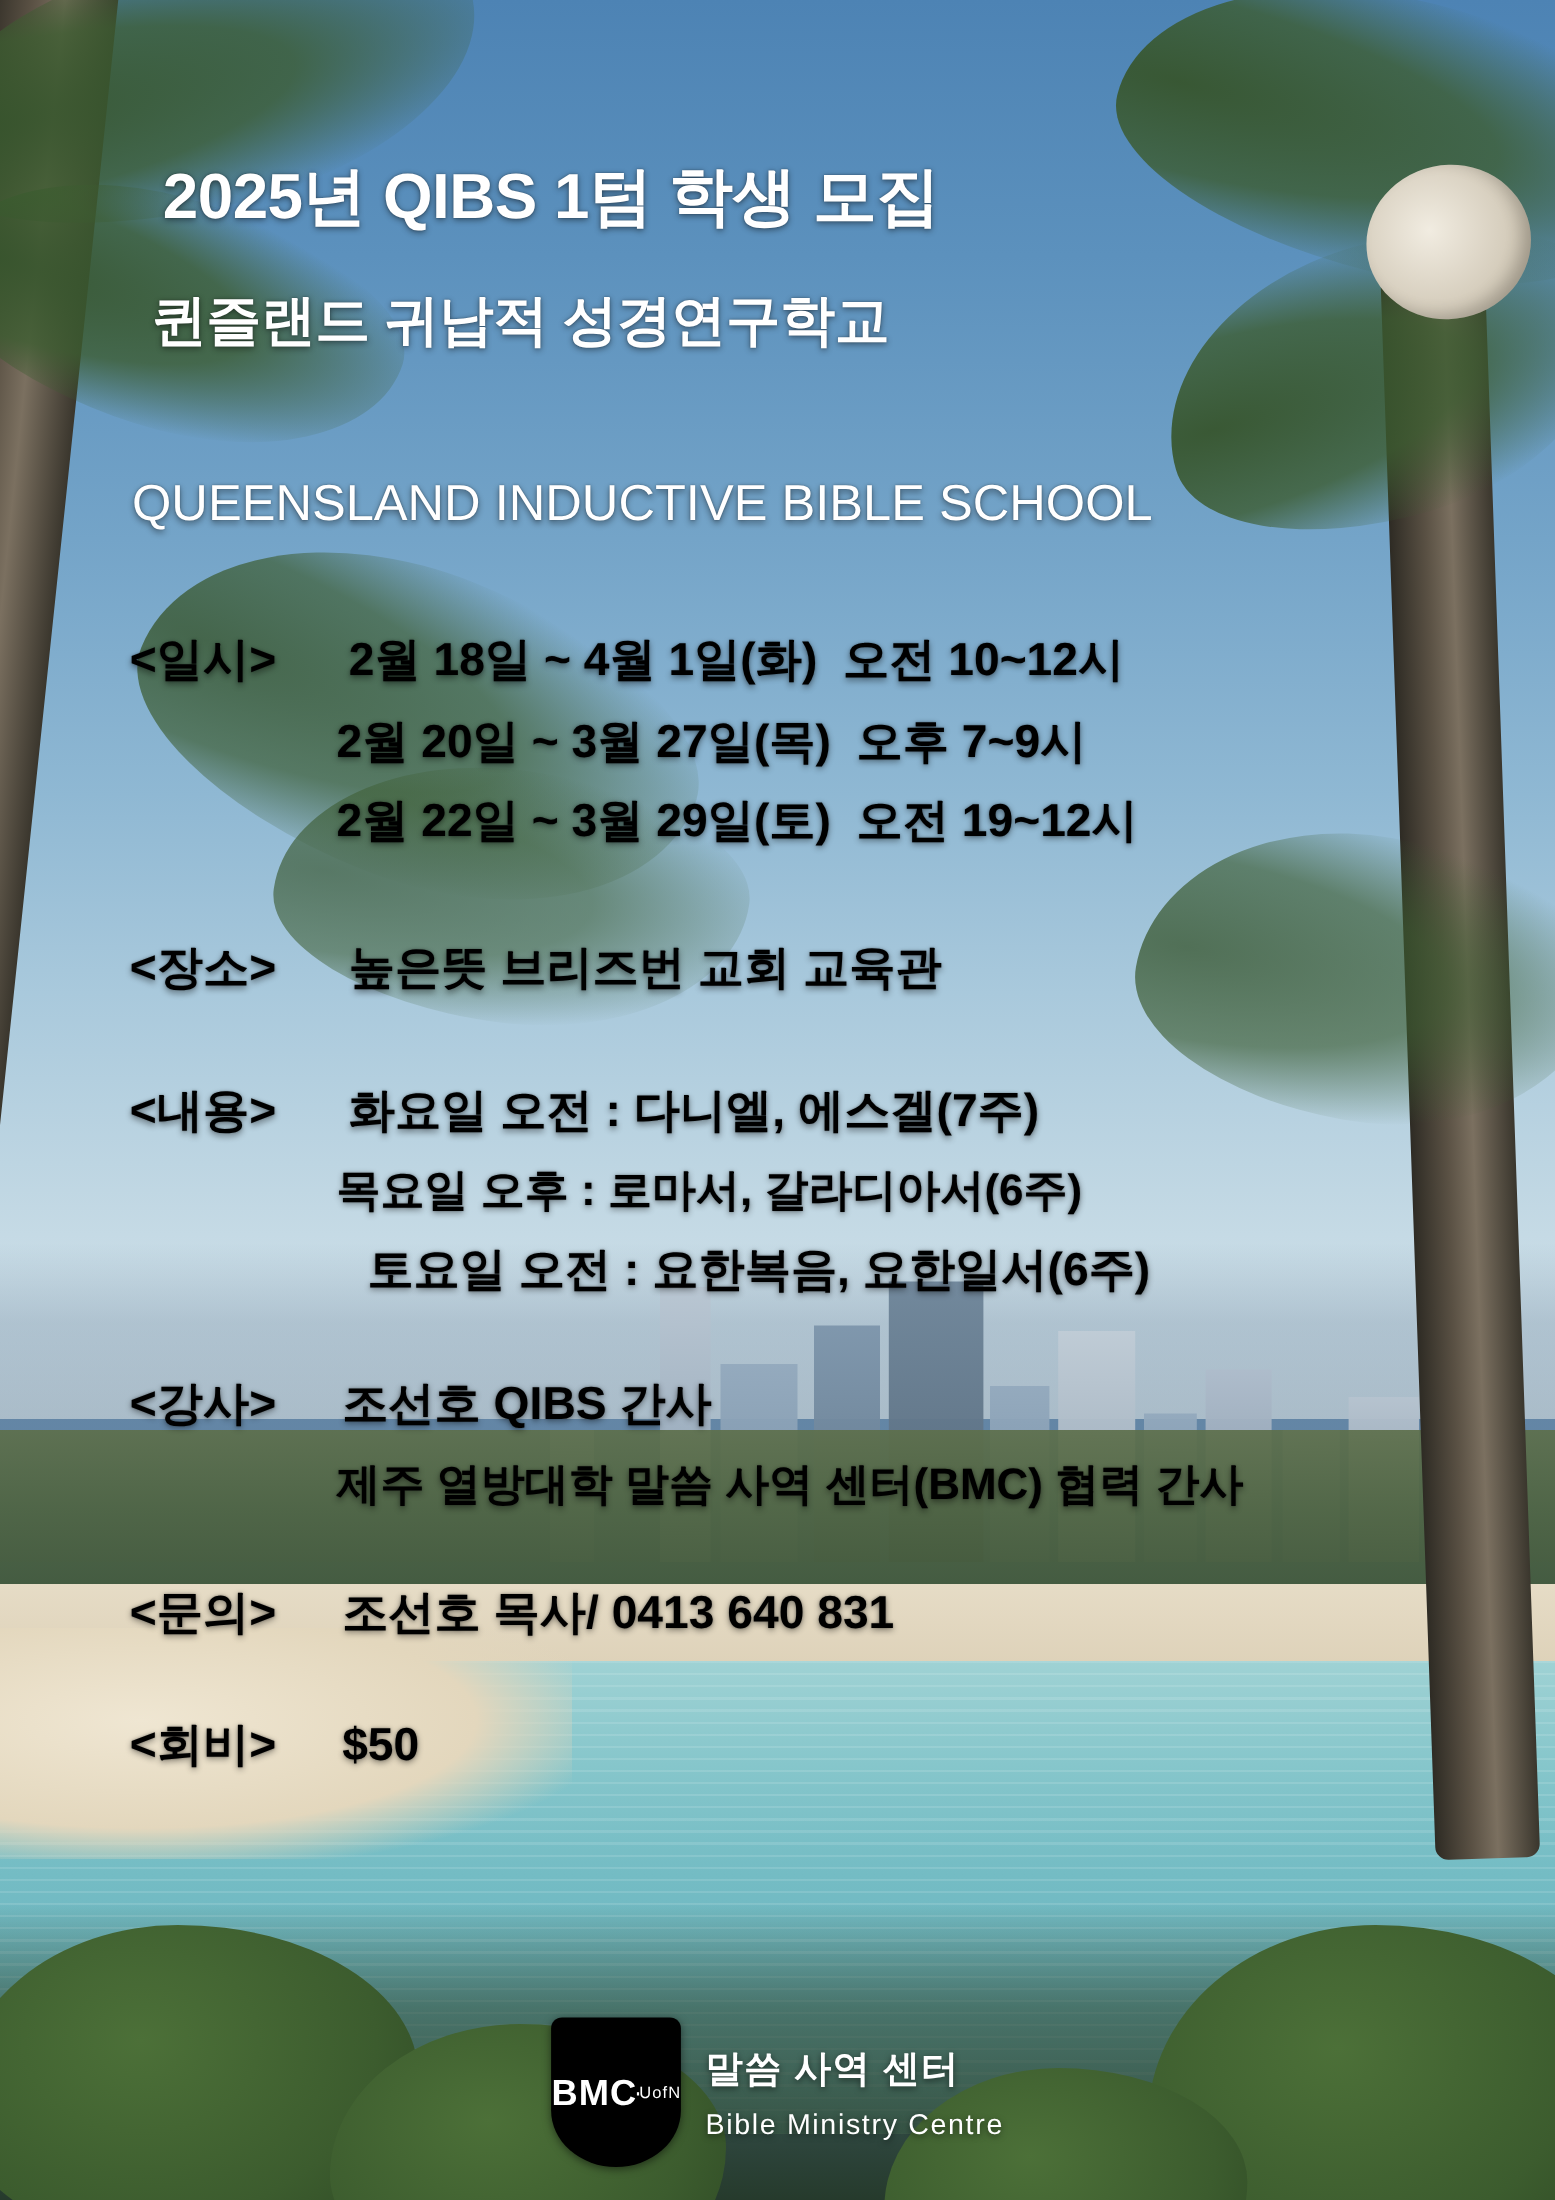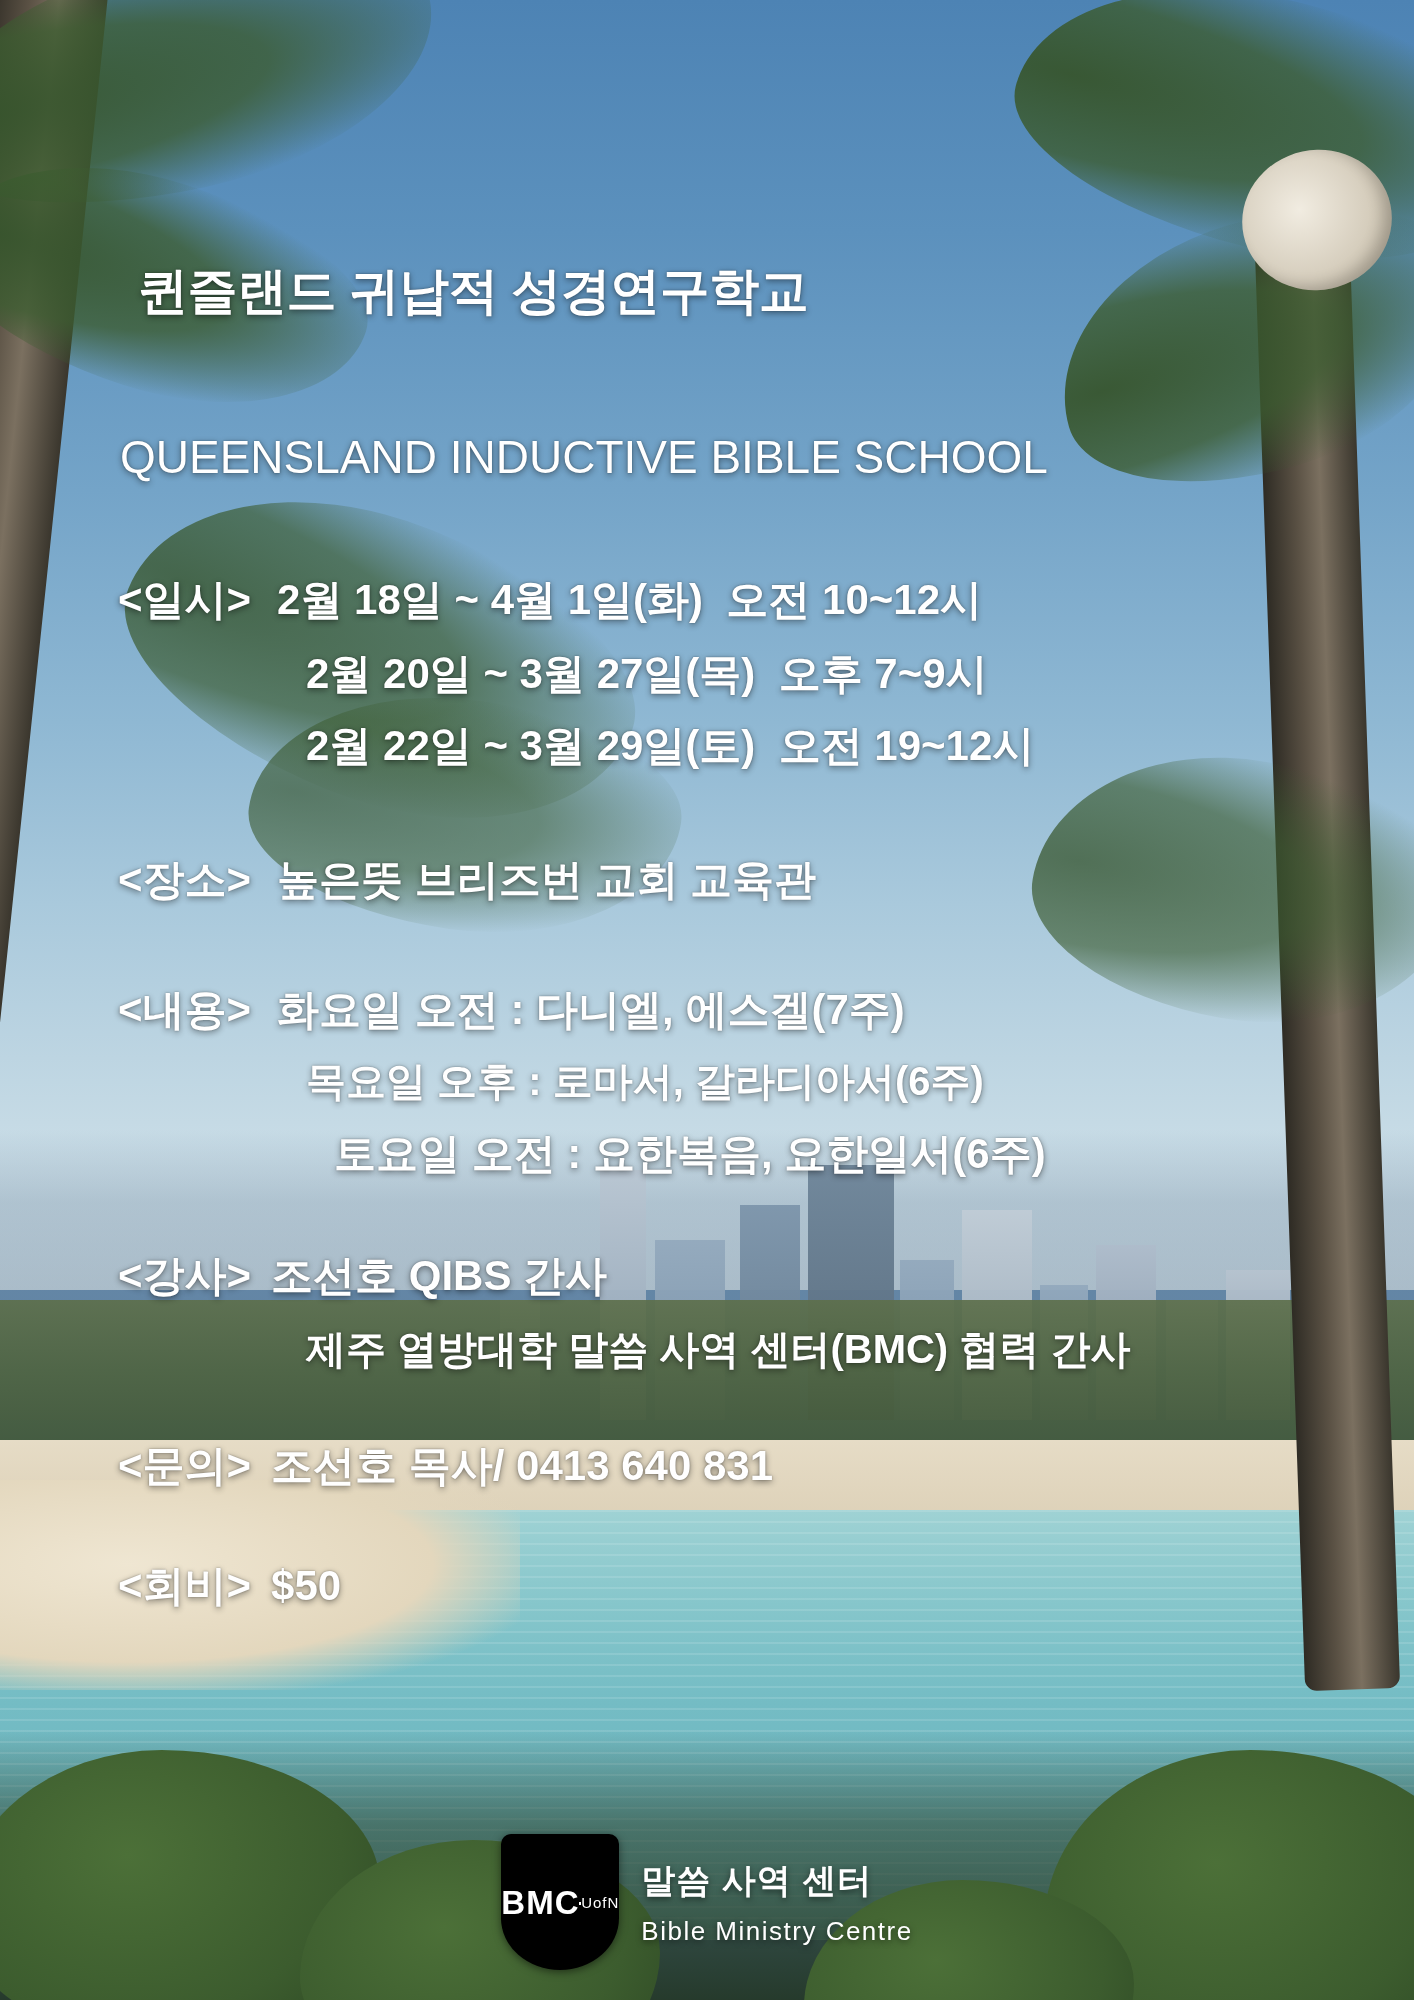--- a/index.html
+++ b/index.html
@@ -154,24 +154,25 @@
     left: 120px; top: 430px;
     font-size: 46px;
     font-weight: normal;
     letter-spacing: 0px;
   }
 
   .row {
     position: absolute;
     display: flex;
     align-items: baseline;
-    color: #ffffff;
+    color: #000000;
     text-shadow: 0 2px 6px rgba(0,0,0,0.45), 0 0 2px rgba(0,0,0,0.35);
     white-space: pre;
     font-weight: bold;
+    gap: 40px;
   }
   .label {
     font-weight: bold;
     white-space: pre;
   }
   .value {
     font-weight: bold;
     white-space: pre;
   }
 
@@ -289,20 +290,21 @@
   <div class="dish"></div>
 
   <div class="bg-foreground-leaves"></div>
   <div class="shrub" style="left:-40px; bottom:-50px; width:420px; height:300px;"></div>
   <div class="shrub" style="left:300px; bottom:-90px; width:360px; height:250px;"></div>
   <div class="shrub" style="right:-60px; bottom:-70px; width:430px; height:320px;"></div>
   <div class="shrub" style="right:280px; bottom:-110px; width:330px; height:230px;"></div>
 
   <div class="content">
 
+    <div class="txt title-ko">2025년 QIBS 1텀 학생 모집</div>
     <div class="txt subtitle-ko">퀸즐랜드 귀납적 성경연구학교</div>
     <div class="txt title-en">QUEENSLAND INDUCTIVE BIBLE SCHOOL</div>
 
     <div class="row sec-date">
       <span class="label">&lt;일시&gt;</span>
       <span class="value" style="margin-left:26px;">2월 18일 ~ 4월 1일(화)  오전 10~12시</span>
     </div>
     <div class="row date-2">
       <span class="value">2월 20일 ~ 3월 27일(목)  오후 7~9시</span>
     </div>

